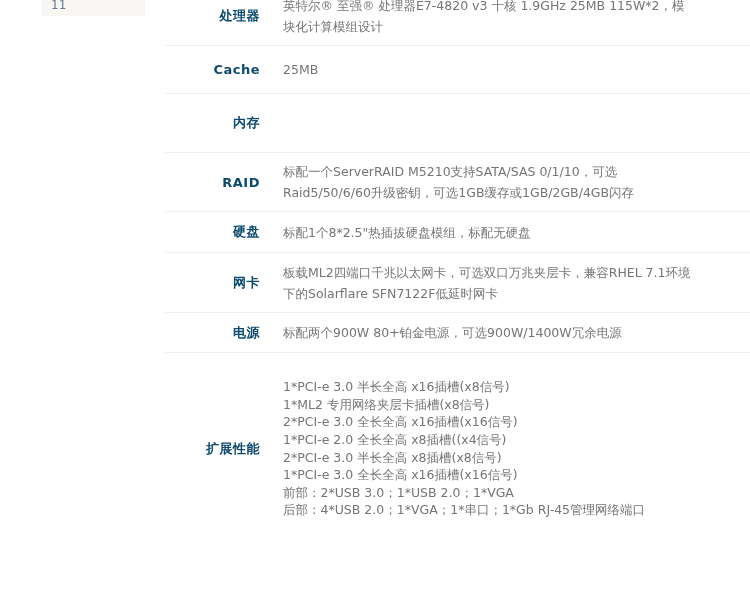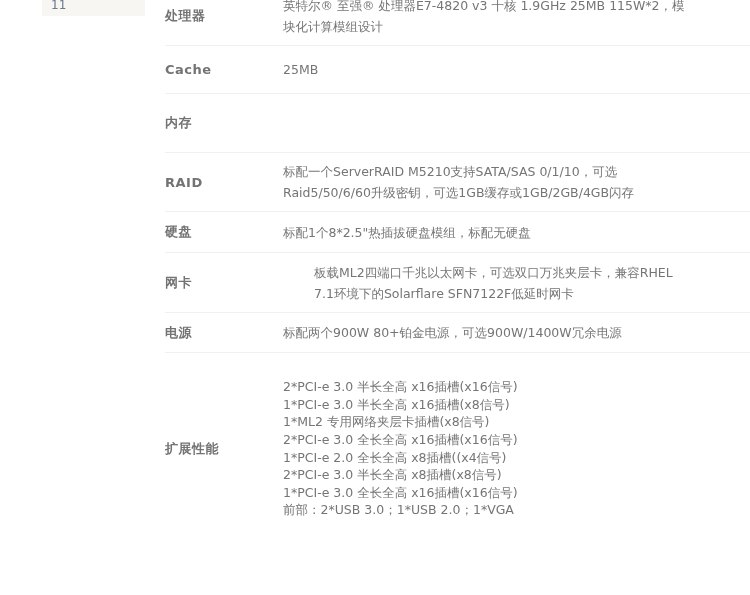--- a/index.html
+++ b/index.html
@@ -40,30 +40,31 @@
     display: flex;
     align-items: center;
     box-sizing: border-box;
     border-bottom: 1px solid #f0f0f0;
   }
   .spec-row:nth-child(1) { height: 60px; }
   .spec-row:nth-child(2) { height: 48px; }
   .spec-row:nth-child(3) { height: 59px; }
   .spec-row:nth-child(4) { height: 59px; }
   .spec-row:nth-child(5) { height: 41px; }
-  .spec-row:nth-child(6) { height: 60px; gap: 31px; }
+  .spec-row:nth-child(6) { height: 60px; }
   .spec-row:nth-child(7) { height: 40px; }
   .spec-row:nth-child(8) { height: 192px; }
   .spec-row:nth-child(9) { height: 47px; font-style: italic; }
   .spec-label {
     flex: none;
     width: 95px;
+    text-align: right;
     font-size: 13px;
     font-weight: bold;
-    color: #737373;
+    color: #0c4a6e;
     letter-spacing: 0.5px;
   }
   .spec-value {
     flex: 1;
     margin-left: 23px;
     padding-right: 55px;
     font-size: 12.5px;
     line-height: 21px;
     color: #757575;
   }
@@ -103,28 +104,28 @@
         <div class="spec-label">网卡</div>
         <div class="spec-value">板载ML2四端口千兆以太网卡，可选双口万兆夹层卡，兼容RHEL 7.1环境下的Solarflare SFN7122F低延时网卡</div>
       </div>
       <div class="spec-row">
         <div class="spec-label">电源</div>
         <div class="spec-value">标配两个900W 80+铂金电源，可选900W/1400W冗余电源</div>
       </div>
       <div class="spec-row">
         <div class="spec-label">扩展性能</div>
         <div class="spec-value list">
-          <div>2*PCI-e 3.0 半长全高 x16插槽(x16信号)</div>
           <div>1*PCI-e 3.0 半长全高 x16插槽(x8信号)</div>
           <div>1*ML2 专用网络夹层卡插槽(x8信号)</div>
           <div>2*PCI-e 3.0 全长全高 x16插槽(x16信号)</div>
           <div>1*PCI-e 2.0 全长全高 x8插槽((x4信号)</div>
           <div>2*PCI-e 3.0 半长全高 x8插槽(x8信号)</div>
           <div>1*PCI-e 3.0 全长全高 x16插槽(x16信号)</div>
           <div>前部：2*USB 3.0；1*USB 2.0；1*VGA</div>
+          <div>后部：4*USB 2.0；1*VGA；1*串口；1*Gb RJ-45管理网络端口</div>
         </div>
       </div>
       <div class="spec-row">
         <div class="spec-label">光驱</div>
         <div class="spec-value">可选USB外置DVD光驱</div>
       </div>
     </div>
 </div>
 
 </body></html>

